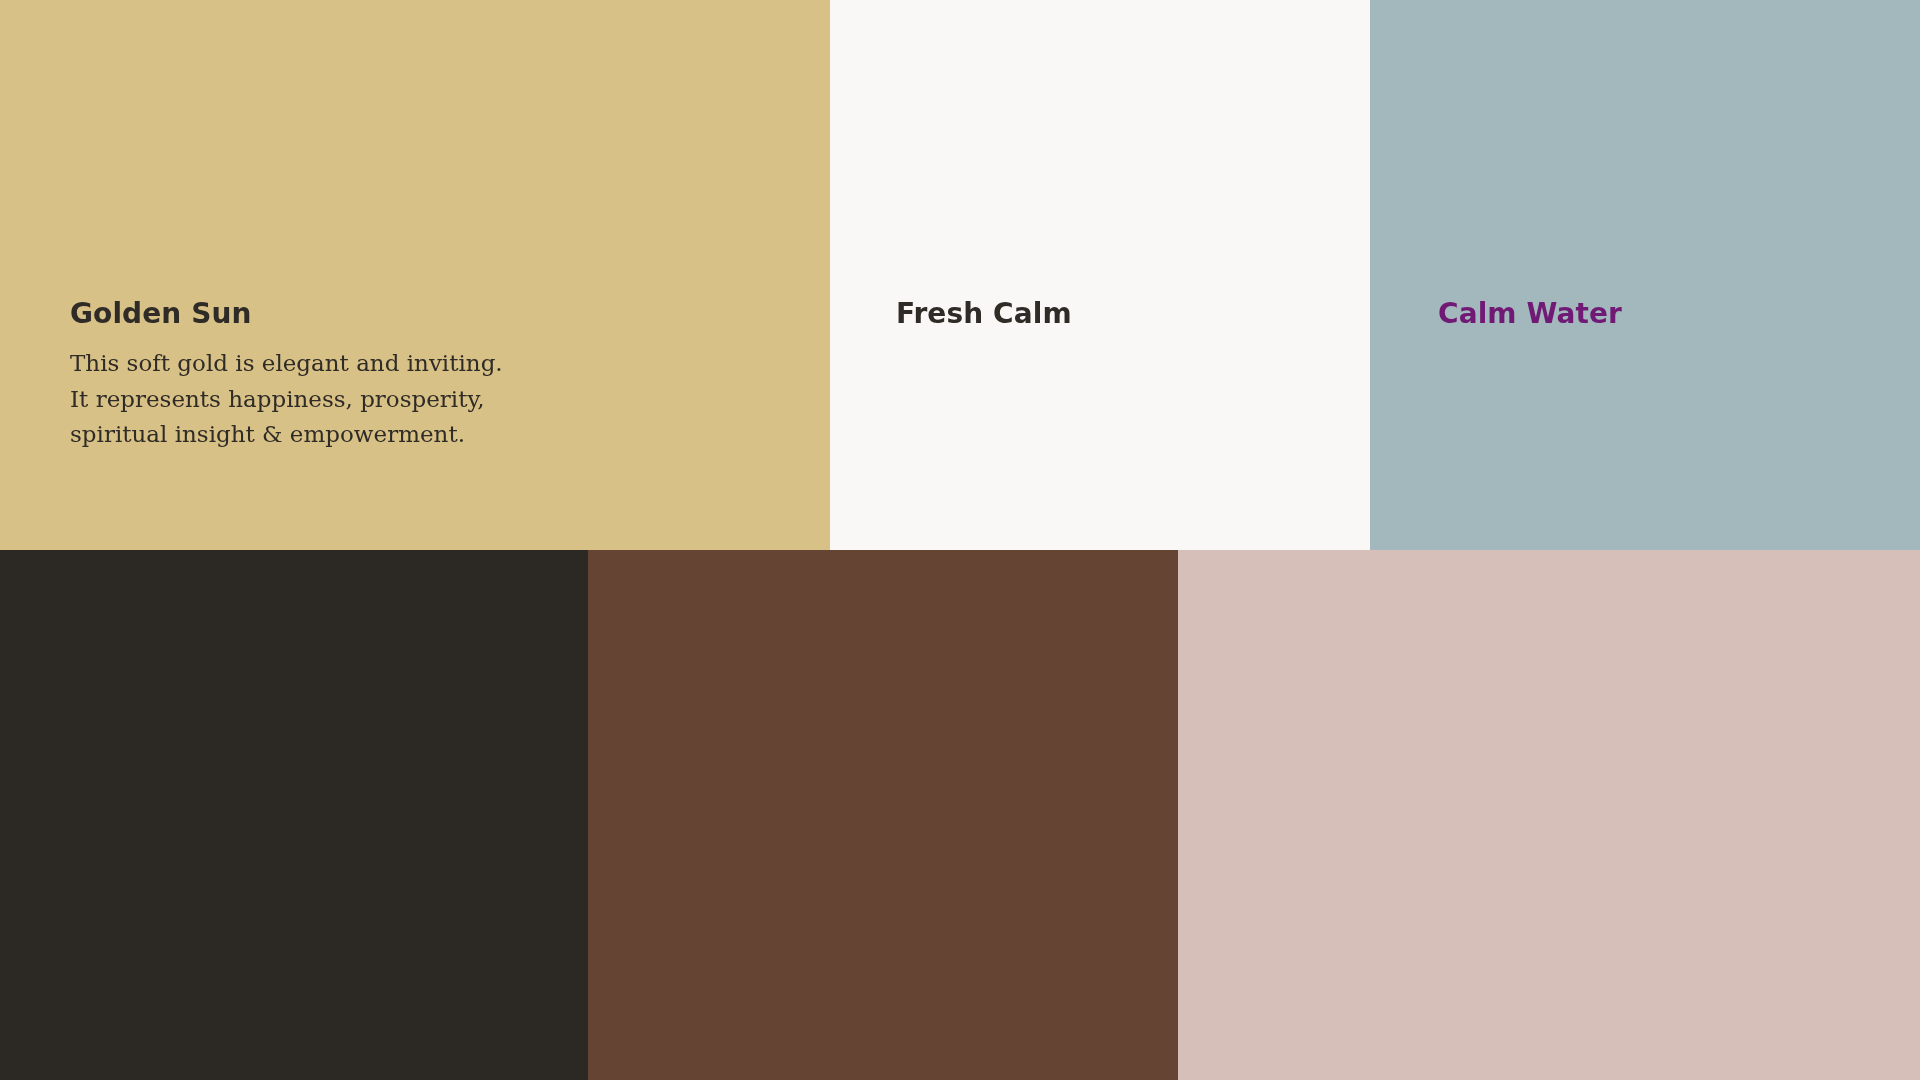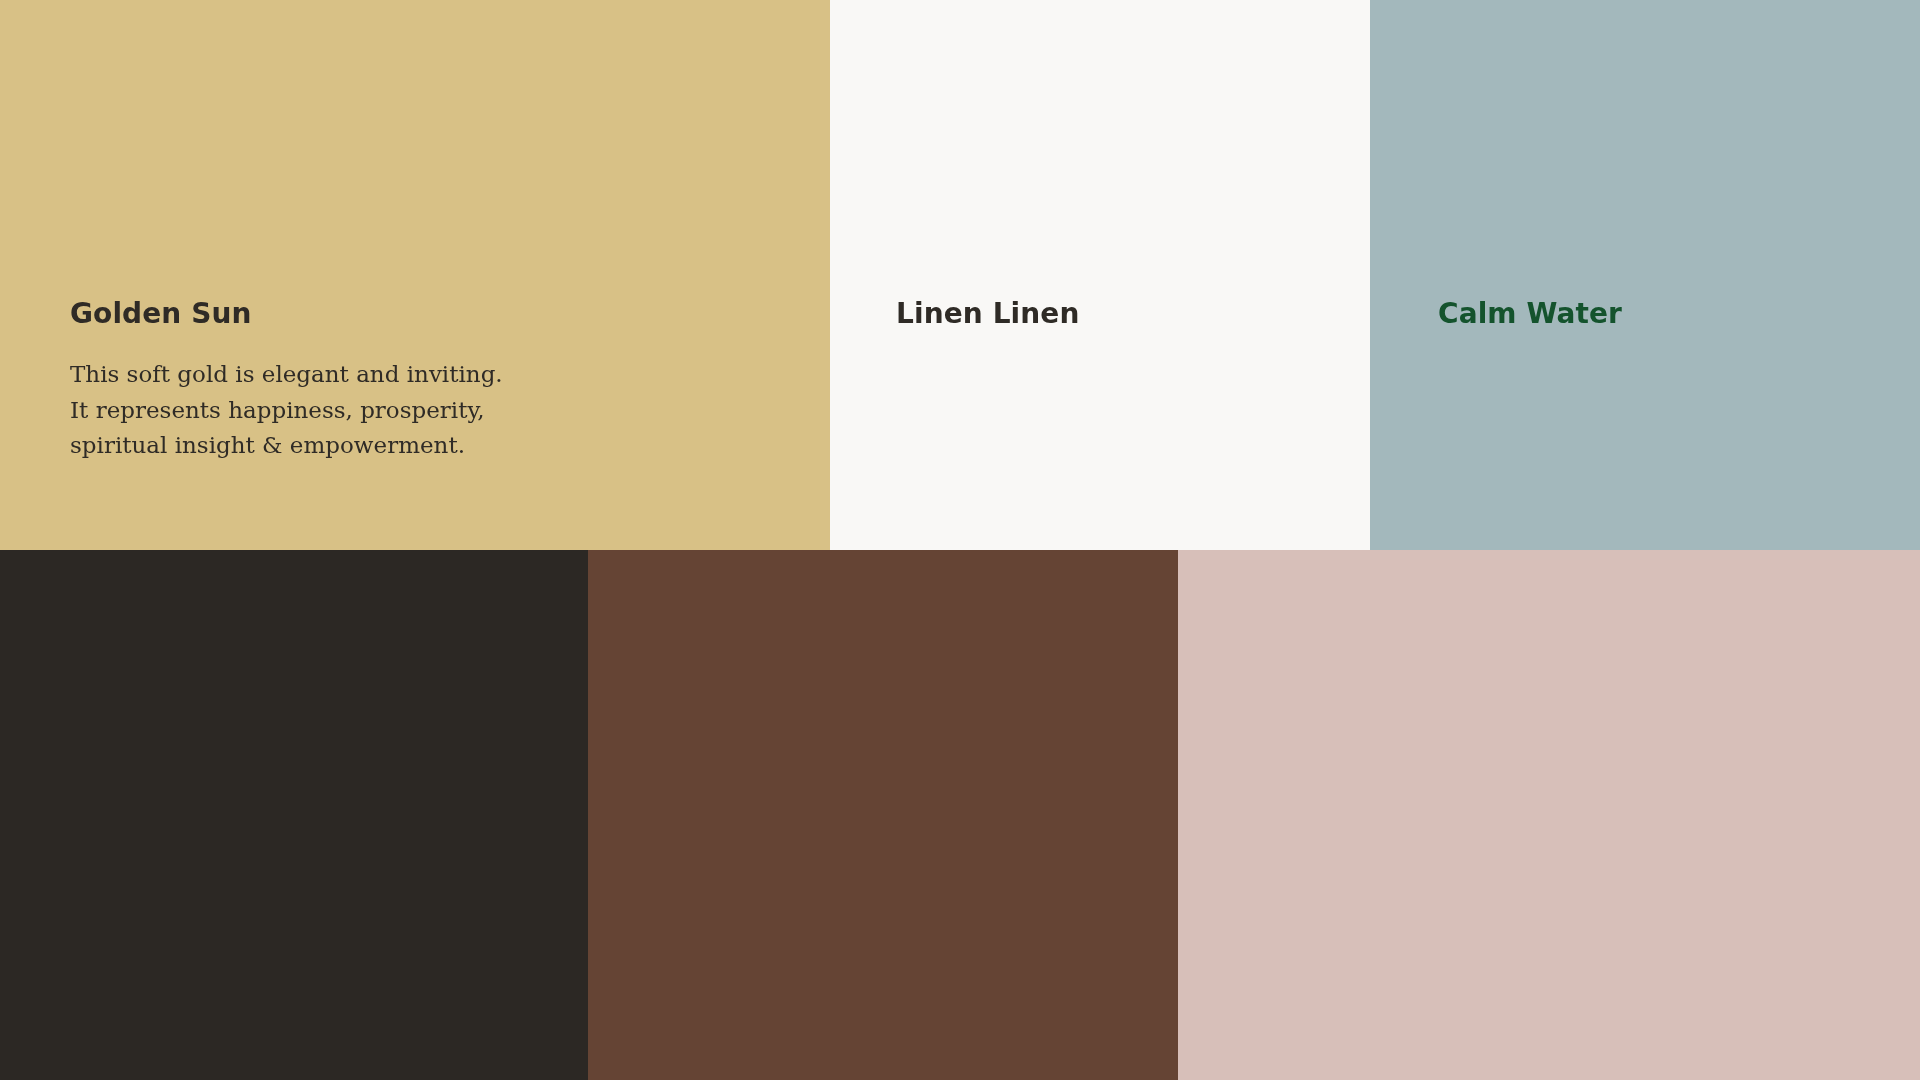--- a/index.html
+++ b/index.html
@@ -40,21 +40,21 @@
     line-height: 34px;
     letter-spacing: 0.1px;
     white-space: nowrap;
   }
 
   .swatch-desc {
     font-family: "DejaVu Serif", "Liberation Serif", serif;
     font-weight: 400;
     font-size: 23px;
     line-height: 35.5px;
-    margin-top: 26px;
+    margin-top: 15px;
   }
 
   
   .pos-gold   { left: 0px;    top: 0px;   width: 830px;  height: 550px; }
   .pos-linen  { left: 830px;  top: 0px;   width: 540px;  height: 550px; }
   .pos-water  { left: 1370px; top: 0px;   width: 550px;  height: 550px; }
   .pos-umber  { left: 0px;    top: 550px; width: 588px;  height: 530px; }
   .pos-terra  { left: 588px;  top: 550px; width: 590px;  height: 530px; }
   .pos-dawn   { left: 1178px; top: 550px; width: 742px;  height: 530px; }
 
@@ -68,25 +68,25 @@
 
   <section class="swatch row-top pos-gold" style="background-color: rgb(216, 193, 134); color: rgb(47, 43, 38);">
     <div class="swatch-content">
       <h2 class="swatch-title">Golden Sun</h2>
       <p class="swatch-desc">This soft gold is elegant and inviting.<br>It represents happiness, prosperity,<br>spiritual insight &amp; empowerment.</p>
     </div>
   </section>
 
   <section class="swatch row-top pos-linen" style="background-color: rgb(249, 248, 246); color: rgb(47, 43, 38);">
     <div class="swatch-content">
-      <h2 class="swatch-title">Linen Linen</h2>
+      <h2 class="swatch-title">Fresh Calm</h2>
     </div>
   </section>
 
-  <section class="swatch row-top pos-water" style="background-color: rgb(163, 184, 188); color: #14532d;">
+  <section class="swatch row-top pos-water" style="background-color: rgb(163, 184, 188); color: #701a75;">
     <div class="swatch-content">
       <h2 class="swatch-title">Calm Water</h2>
     </div>
   </section>
 
   <section class="swatch row-bottom pos-umber" style="background-color: rgb(44, 40, 36); color: rgb(247, 244, 239);">
     
   </section>
 
   <section class="swatch row-bottom pos-terra" style="background-color: rgb(101, 68, 52); color: rgb(247, 244, 239);">

